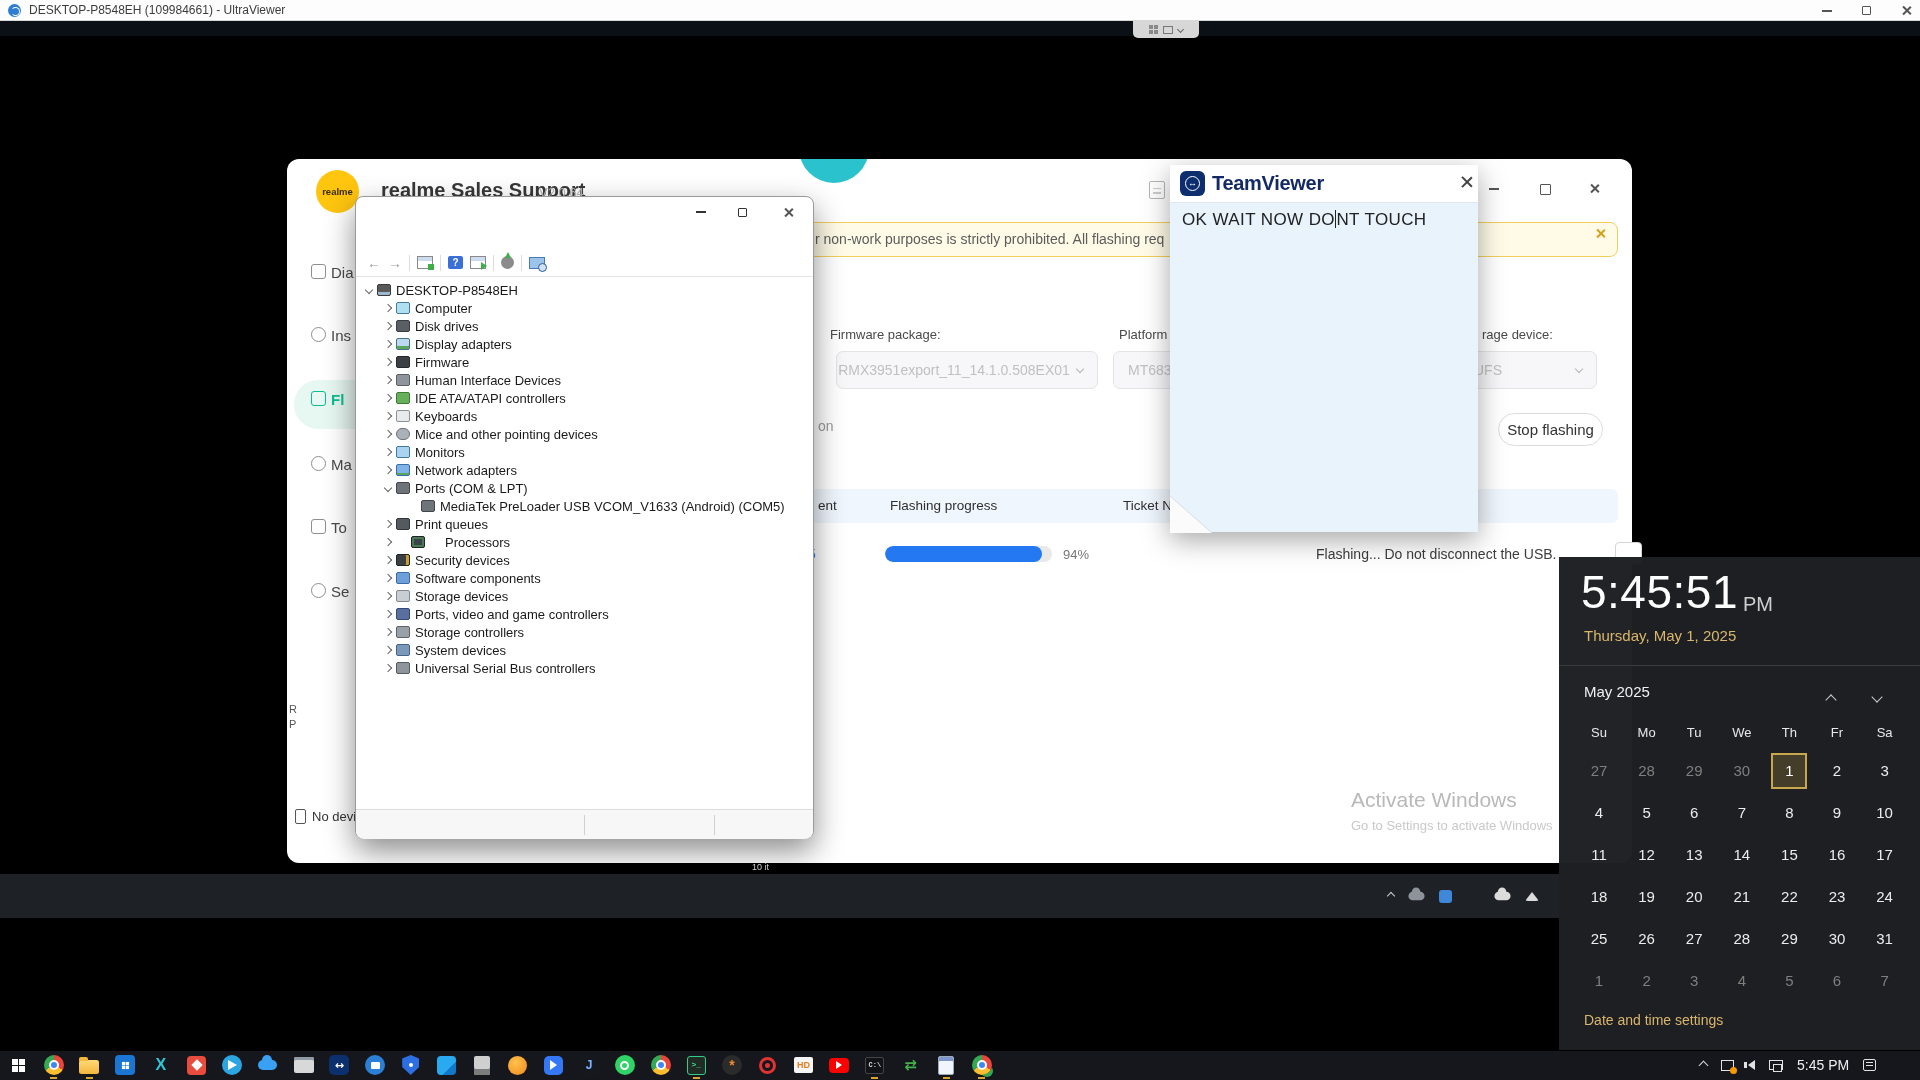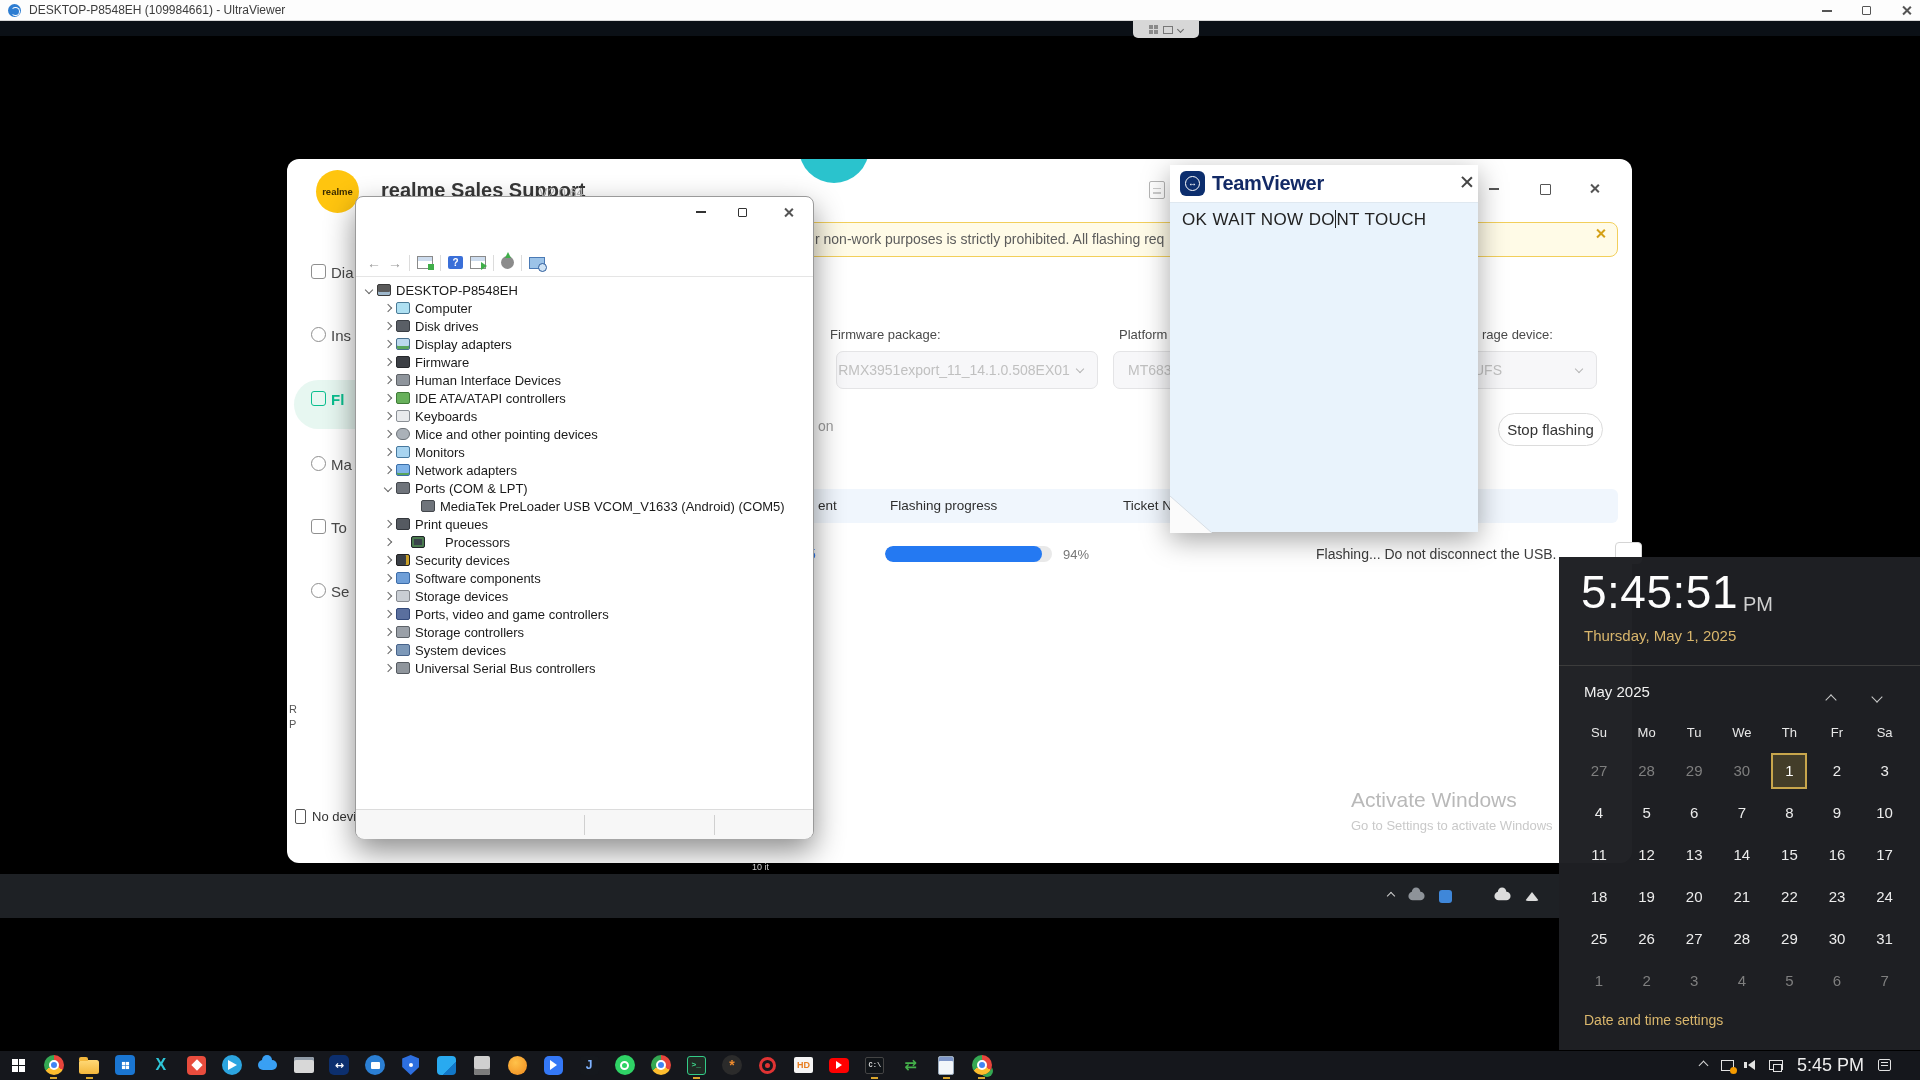--- a/index.html
+++ b/index.html
@@ -167,21 +167,21 @@
   .day{height:38px;line-height:38px;font-size:15px;color:#ececec;}
   .day.muted{color:#7f7f7f;}
   #fl-today{position:absolute;width:36px;height:36px;border:2px solid #c8a64c;background:rgba(180,150,60,.25);line-height:32px;text-align:center;font-size:15px;color:#fff;}
   #fl-settings{left:25px;top:455px;font-size:14px;color:#d9b66c;}
 
   
   #h-tb{left:0;top:1050px;width:1920px;height:30px;background:#15171c;z-index:8;border-top:1px solid #000;}
   .h-ic{position:absolute;top:1054px;width:22px;height:22px;display:flex;align-items:center;justify-content:center;z-index:8;}
   .h-under{position:absolute;top:1077px;width:7px;height:2px;background:#d9a62c;z-index:8;}
   #h-tray{position:absolute;top:1050px;left:1700px;height:30px;display:flex;align-items:center;gap:14px;z-index:8;}
-  #h-time{font-size:18px;color:#eee;}
+  #h-time{font-size:14px;color:#eee;}
   .tray-glyph{position:relative;display:flex;align-items:center;justify-content:center;}
   .spk{width:0;height:0;border-right:7px solid #e2e2e2;border-top:5px solid transparent;border-bottom:5px solid transparent;position:relative;}
   .spk::before{content:"";position:absolute;left:-4px;top:-3px;width:3px;height:6px;background:#e2e2e2;}
   .net{width:14px;height:10px;border:1.4px solid #e2e2e2;position:relative;}
   .net::after{content:"";position:absolute;left:3px;top:3px;width:7px;height:6px;border:1.4px solid #e2e2e2;background:#15171c;}
   .ac{width:13px;height:12px;border:1.4px solid #e2e2e2;border-radius:2px;position:relative;}
   .ac::after{content:"";position:absolute;left:2px;top:2px;width:7px;height:1.4px;background:#e2e2e2;box-shadow:0 3px 0 #e2e2e2;}
   .upd{width:13px;height:11px;border:1.4px solid #e2e2e2;position:relative;}
   .upd::after{content:"";position:absolute;right:-4px;bottom:-4px;width:7px;height:7px;border-radius:50%;background:#f59b00;}
   .wifi{width:0;height:0;border-bottom:9px solid #dcdcdc;border-left:7px solid transparent;border-right:7px solid transparent;border-radius:3px;}

